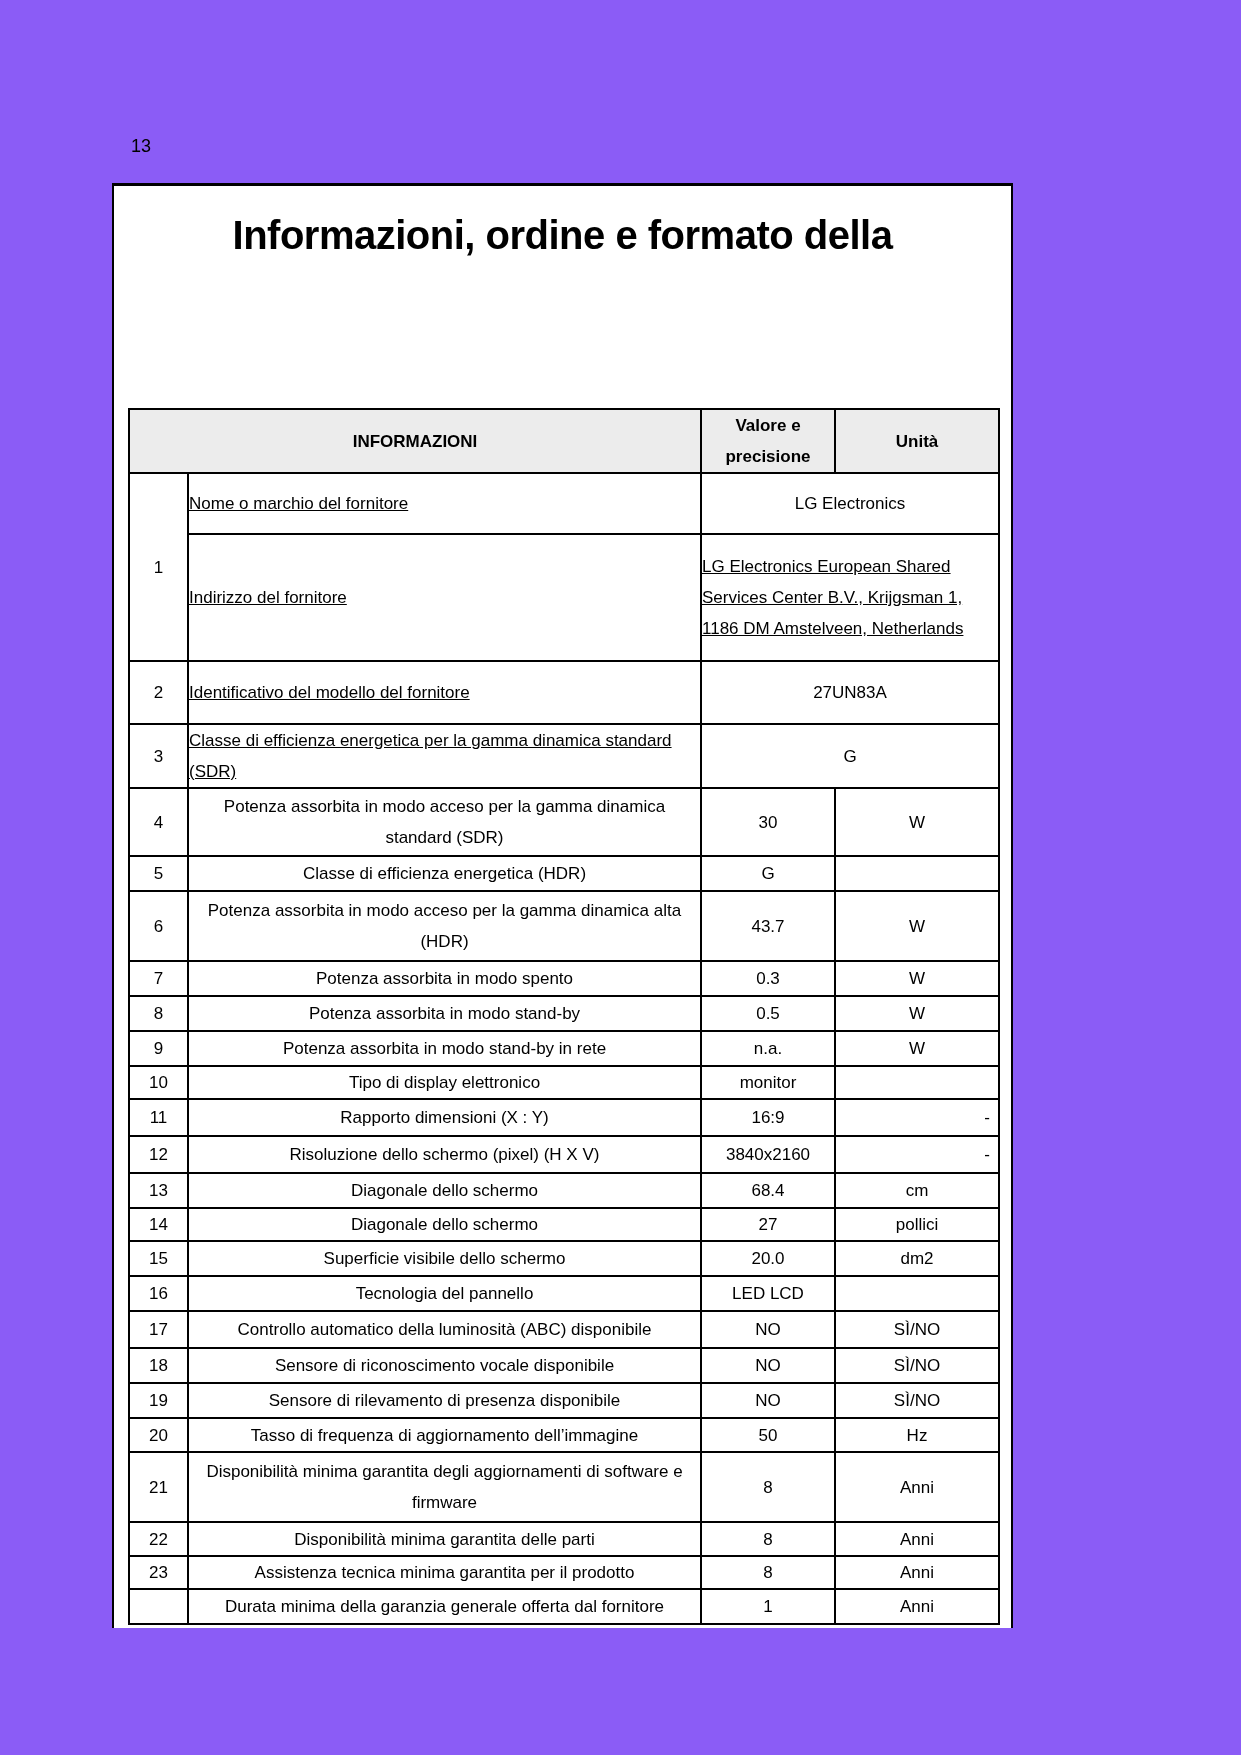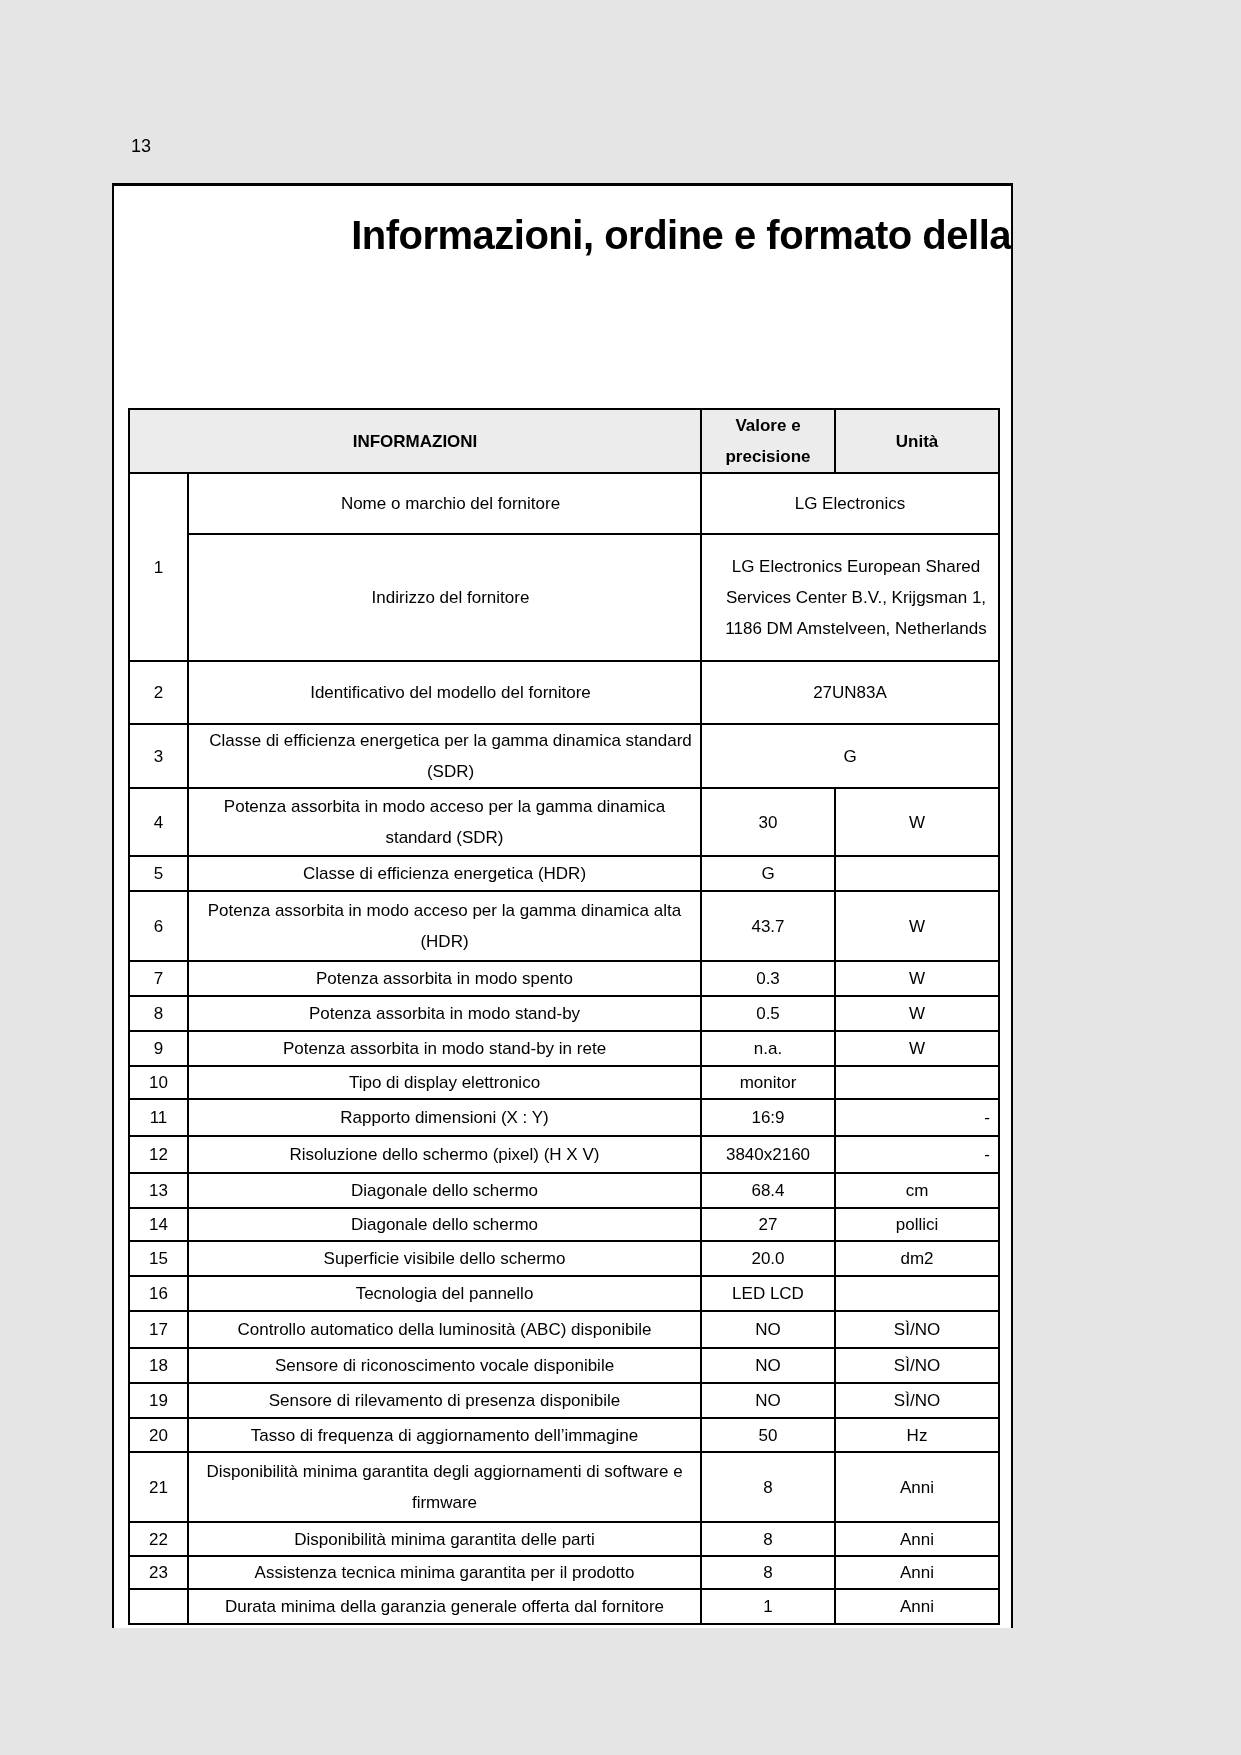--- a/index.html
+++ b/index.html
@@ -1,47 +1,47 @@
 <!DOCTYPE html>
 <html><head>
 <meta charset="utf-8">
 <style>
   html,body { margin:0; padding:0; }
   body {
     width:1241px; height:1755px; background:#ffffff; color:#000000;
     font-family:"Liberation Sans","DejaVu Sans",sans-serif;
     -webkit-font-smoothing:antialiased;
   }
-  .page { position:relative; width:1241px; height:1755px; background:#e5e5e5; overflow:hidden; }
+  .page { position:relative; width:1241px; height:1755px; background:#8b5cf6; overflow:hidden; }
   .page-number { position:absolute; left:131px; top:136px; font-size:18px; line-height:20px; }
   .content-box {
     position:absolute; left:112px; top:183px; width:901px; height:1445px;
     border:2px solid #000; border-top-width:3px; border-bottom:none; box-sizing:border-box;
     background:#fff;
   }
   .doc-title {
-    margin-top:22px; text-align:right; font-weight:bold;
+    margin-top:22px; text-align:center; font-weight:bold;
     font-size:40px; line-height:54px; letter-spacing:-0.5px;
   }
   table.spec {
     position:absolute; left:14px; top:222px; width:870px;
     border-collapse:collapse; table-layout:fixed; font-size:17px;
   }
   table.spec col.c-num  { width:59px; }
   table.spec col.c-desc { width:513px; }
   table.spec col.c-val  { width:134px; }
   table.spec col.c-unit { width:164px; }
   table.spec th, table.spec td {
     border:2px solid #000; padding:0; text-align:center; vertical-align:middle;
     line-height:31px; overflow:hidden;
   }
   table.spec th { background:#ececec; font-weight:bold; }
   td.desc { text-align:left; padding-left:5px; padding-right:4px; white-space:nowrap; }
   td.desc.wrap { white-space:normal; }
-  td.desc.c { text-align:center; white-space:normal; padding-left:12px; padding-right:0; }
+  td.desc.c { text-align:left; white-space:normal; padding-left:0; padding-right:0;text-decoration:underline; }
   td.num { white-space:nowrap; }
   td.val, td.unit { white-space:nowrap; }
   td.unit.dash { text-align:right; padding-right:8px; }
 </style>
 </head>
 <body>
 
 <div class="page">
   <div class="page-number">13</div>
 

